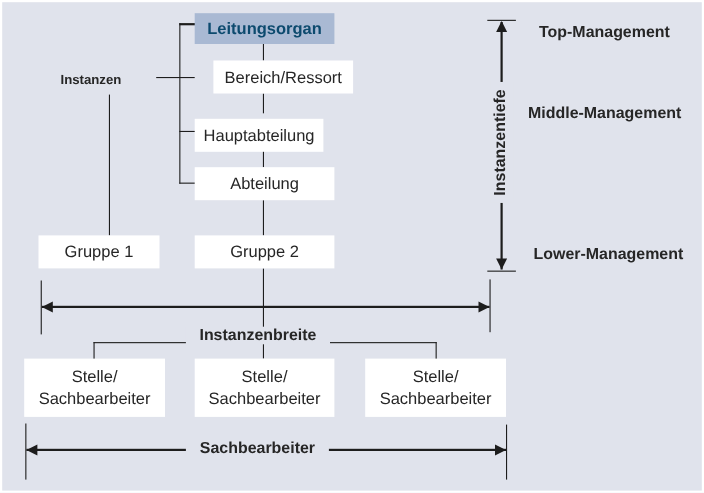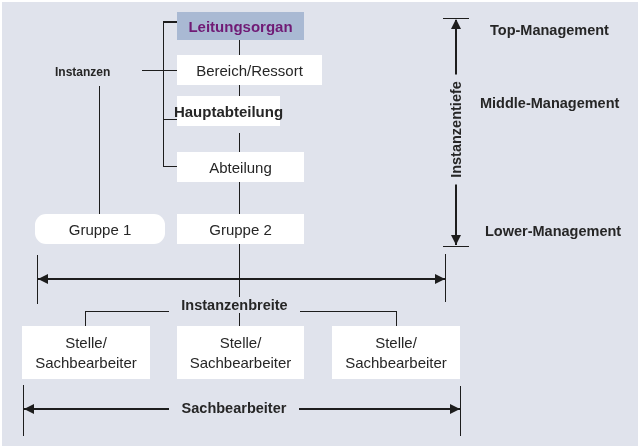--- a/index.html
+++ b/index.html
@@ -25,21 +25,21 @@
   }
   .hline,.vline{position:absolute;background:var(--line);z-index:1;}
   .bx{
     position:absolute;
     background:var(--plain-box);
     display:flex;align-items:center;justify-content:center;
     font-size:15px;color:var(--text);
     text-align:center;
     z-index:2;
   }
-  .bx.accent{background:var(--highlight-box);font-weight:bold;color:#701a75;}
+  .bx.accent{background:var(--highlight-box);font-weight:bold;color:#0c4a6e;}
   .bx.twoline{white-space:pre-line;line-height:1.3;}
   .dim-label{
     position:absolute;
     background:var(--background);
     font-weight:bold;font-size:14.5px;
     text-align:center;
     z-index:3;
     color:var(--text);
   }
   .rot{
@@ -105,25 +105,25 @@
   <div class="dim-label" style="left:167px;top:268px;width:131px;margin-top:27px;">Instanzenbreite</div>
 
   <div class="vline" style="left:20.5px;top:383px;width:1.5px;height:51px;"></div>
   <div class="vline" style="left:457.5px;top:384px;width:1.5px;height:50px;"></div>
   <div class="hline" style="left:22px;top:406.25px;width:436px;height:1.5px;"></div>
   <div class="arr a-left" style="left:22px;top:402px;"></div>
   <div class="arr a-right" style="left:448px;top:402px;"></div>
   <div class="dim-label" style="left:167px;top:398px;width:130px;">Sachbearbeiter</div>
 
   <div class="bx accent" style="left:175px;top:10px;width:127px;height:28px;">Leitungsorgan</div>
-  <div class="bx" style="left:175px;top:53px;width:145px;height:30px;">Bereich/Ressort</div>
-  <div class="bx" style="left:175px;top:94px;width:103px;height:30px;font-weight:bold;">Hauptabteilung</div>
+  <div class="bx" style="left:192px;top:53px;width:127px;height:30px;">Bereich/Ressort</div>
+  <div class="bx" style="left:175px;top:106px;width:117px;height:30px;">Hauptabteilung</div>
   <div class="bx" style="left:175px;top:150px;width:127px;height:30px;">Abteilung</div>
 
-  <div class="bx" style="left:33px;top:212px;width:130px;height:30px;border-radius:11px;">Gruppe 1</div>
+  <div class="bx" style="left:33px;top:212px;width:110px;height:30px;">Gruppe 1</div>
   <div class="bx" style="left:175px;top:212px;width:127px;height:30px;">Gruppe 2</div>
 
   <div class="bx twoline" style="left:20px;top:324px;width:128px;height:53px;">Stelle/
 Sachbearbeiter</div>
   <div class="bx twoline" style="left:175px;top:324px;width:127px;height:53px;">Stelle/
 Sachbearbeiter</div>
   <div class="bx twoline" style="left:330px;top:324px;width:128px;height:53px;">Stelle/
 Sachbearbeiter</div>
 
   <div class="free-label" style="left:53px;top:63px;">Instanzen</div>

